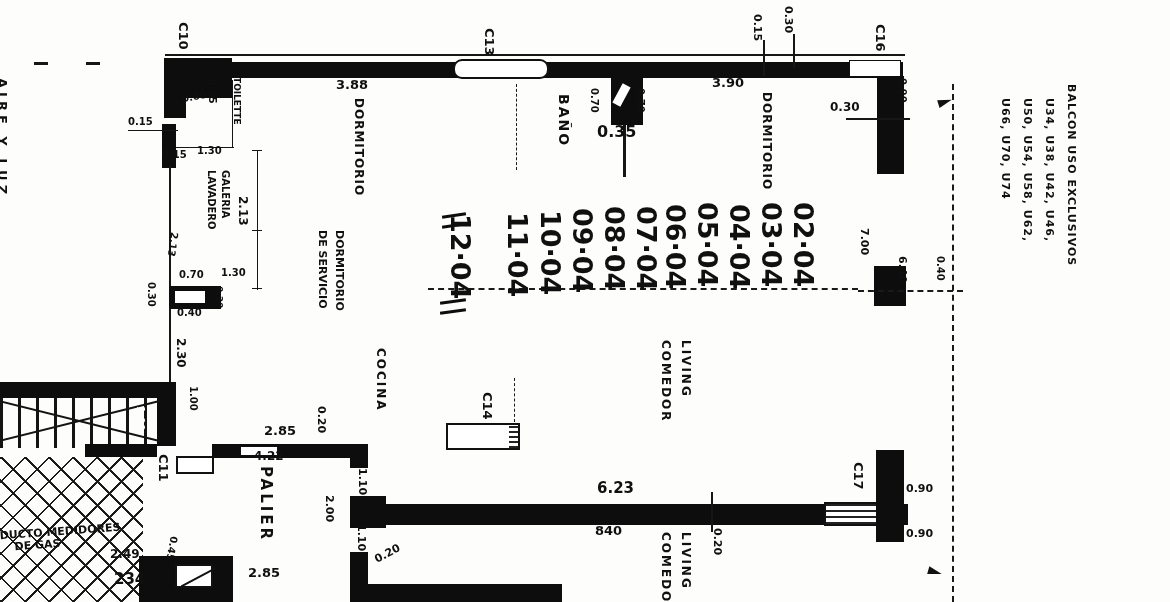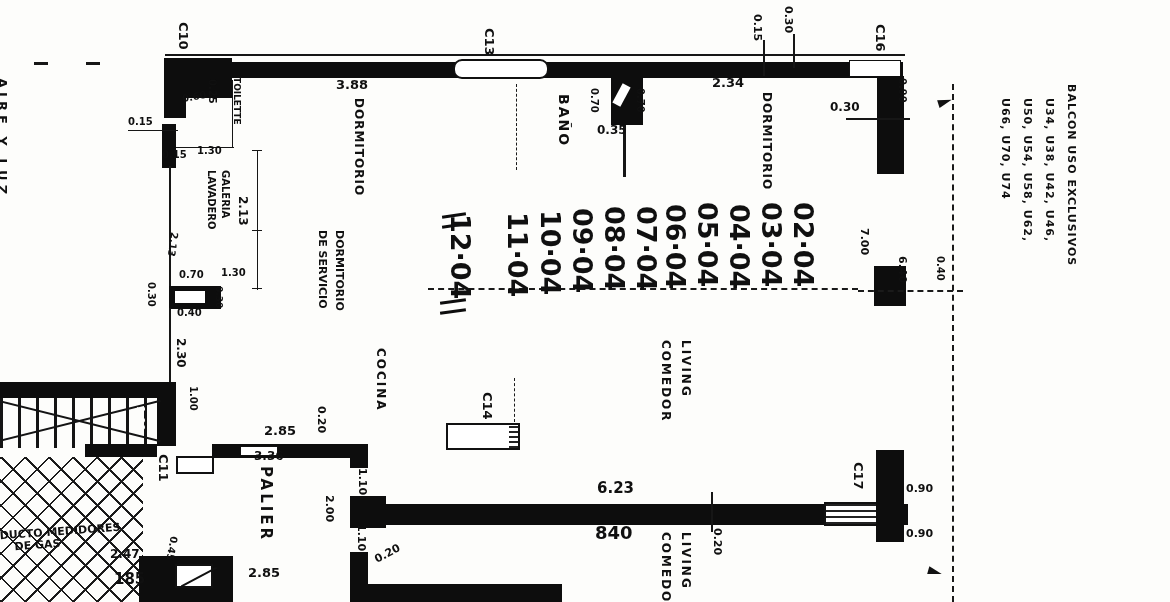--- a/index.html
+++ b/index.html
@@ -151,21 +151,21 @@
 <div class="lbl v" style="left:693px;top:202px;font-size:27px">05·04</div>
 <div class="lbl v" style="left:661px;top:204px;font-size:27px">06·04</div>
 <div class="lbl v" style="left:632px;top:206px;font-size:27px">07·04</div>
 <div class="lbl v" style="left:600px;top:206px;font-size:27px">08·04</div>
 <div class="lbl v" style="left:568px;top:208px;font-size:27px">09·04</div>
 <div class="lbl v" style="left:536px;top:210px;font-size:27px">10·04</div>
 <div class="lbl v" style="left:503px;top:212px;font-size:27px">11·04</div>
 <div class="lbl v" style="left:446px;top:214px;font-size:27px">12·04</div>
 
 <div class="lbl" style="left:336px;top:78px;font-size:13px">3.88</div>
-<div class="lbl" style="left:712px;top:76px;font-size:13px">2.34</div>
+<div class="lbl" style="left:712px;top:76px;font-size:13px">3.90</div>
 <div class="lbl v" style="left:751px;top:14px;font-size:11px">0.15</div>
 <div class="lbl v" style="left:782px;top:6px;font-size:11px">0.30</div>
 <div class="lbl v" style="left:896px;top:78px;font-size:10px">0.90</div>
 <div class="lbl" style="left:830px;top:101px;font-size:12px">0.30</div>
 <div class="lbl v" style="left:206px;top:79px;font-size:10px">0.25</div>
 <div class="lbl" style="left:182px;top:92px;font-size:10px;transform:rotate(-10deg)">0.60</div>
 <div class="lbl" style="left:128px;top:117px;font-size:10px">0.15</div>
 <div class="lbl" style="left:197px;top:146px;font-size:10px">1.30</div>
 <div class="lbl" style="left:162px;top:150px;font-size:10px">0.15</div>
 <div class="lbl v" style="left:236px;top:196px;font-size:12px">2.13</div>
@@ -173,32 +173,32 @@
 <div class="lbl" style="left:179px;top:270px;font-size:10px">0.70</div>
 <div class="lbl" style="left:221px;top:268px;font-size:10px">1.30</div>
 <div class="lbl v" style="left:145px;top:282px;font-size:10px">0.30</div>
 <div class="lbl" style="left:177px;top:308px;font-size:10px">0.40</div>
 <div class="lbl v" style="left:214px;top:286px;font-size:9px">0.30</div>
 <div class="lbl v" style="left:174px;top:338px;font-size:12px">2.30</div>
 <div class="lbl v" style="left:187px;top:386px;font-size:10px">1.00</div>
 <div class="lbl v" style="left:134px;top:406px;font-size:10px;color:#fdfdfb;z-index:3">1.00</div>
 <div class="lbl v" style="left:588px;top:88px;font-size:10px">0.70</div>
 <div class="lbl v" style="left:634px;top:88px;font-size:10px">0.70</div>
-<div class="lbl" style="left:597px;top:124px;font-size:12px">0.35</div>
+<div class="lbl" style="left:597px;top:124px;font-size:16px">0.35</div>
 <div class="lbl v" style="left:858px;top:228px;font-size:11px">7.00</div>
 <div class="lbl v" style="left:896px;top:256px;font-size:11px">6.40</div>
 <div class="lbl v" style="left:934px;top:256px;font-size:10px">0.40</div>
 <div class="lbl" style="left:264px;top:424px;font-size:13px">2.85</div>
 <div class="lbl v" style="left:315px;top:406px;font-size:11px">0.20</div>
-<div class="lbl" style="left:254px;top:450px;font-size:12px">3.36</div>
+<div class="lbl" style="left:254px;top:450px;font-size:12px">4.22</div>
 <div class="lbl v" style="left:356px;top:468px;font-size:11px">1.10</div>
 <div class="lbl v" style="left:323px;top:495px;font-size:11px">2.00</div>
 <div class="lbl v" style="left:355px;top:524px;font-size:11px">1.10</div>
 <div class="lbl" style="left:374px;top:548px;font-size:11px;transform:rotate(-28deg)">0.20</div>
 <div class="lbl" style="left:248px;top:566px;font-size:13px">2.85</div>
-<div class="lbl" style="left:110px;top:548px;font-size:12px">2.47</div>
-<div class="lbl" style="left:114px;top:572px;font-size:15px">185</div>
+<div class="lbl" style="left:110px;top:548px;font-size:12px">2.49</div>
+<div class="lbl" style="left:114px;top:572px;font-size:15px">234</div>
 <div class="lbl v" style="left:166px;top:536px;font-size:10px;transform:rotate(10deg)">0.45</div>
 <div class="lbl" style="left:597px;top:481px;font-size:15px">6.23</div>
-<div class="lbl" style="left:595px;top:524px;font-size:18px">840</div>
+<div class="lbl" style="left:595px;top:524px;font-size:13px">840</div>
 <div class="lbl v" style="left:711px;top:528px;font-size:11px">0.20</div>
 <div class="lbl" style="left:906px;top:483px;font-size:11px">0.90</div>
 <div class="lbl" style="left:906px;top:528px;font-size:11px">0.90</div>
 
 </body></html>

